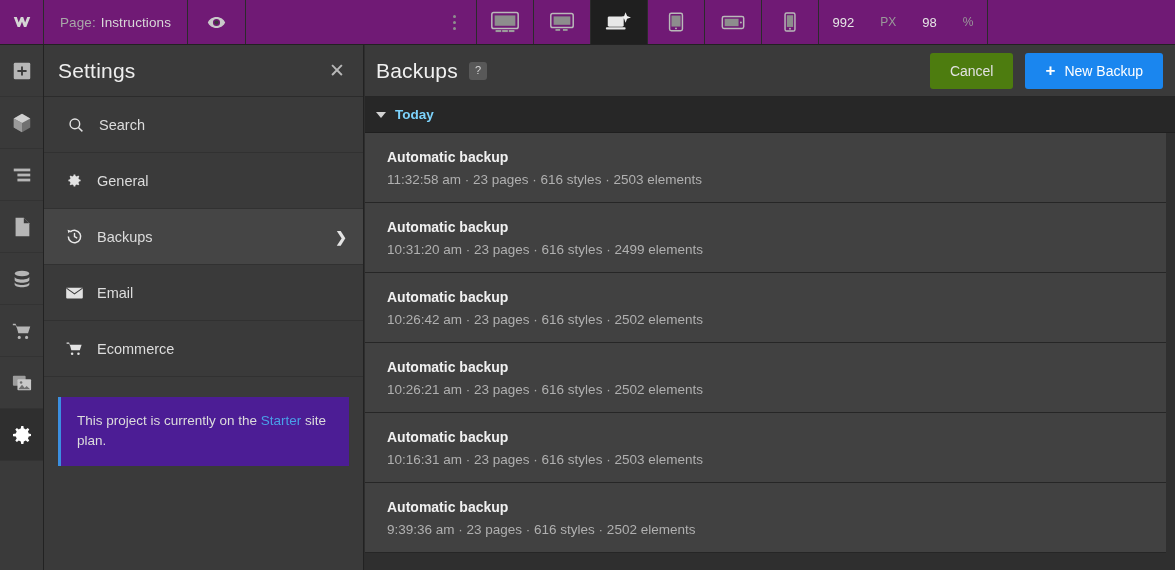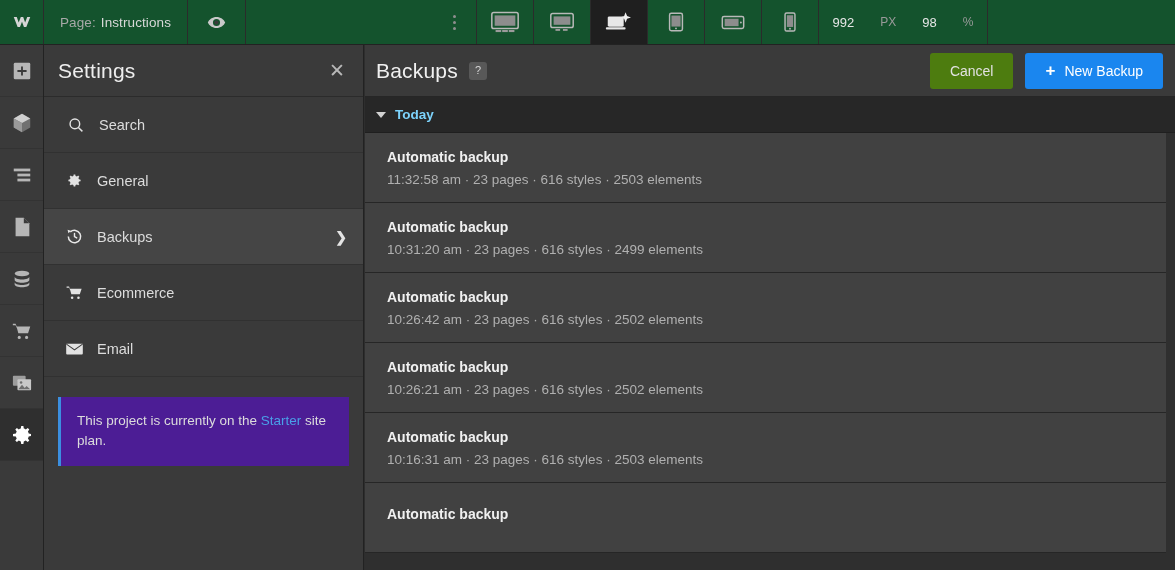--- a/index.html
+++ b/index.html
@@ -7,21 +7,21 @@
     width: 1175px; height: 570px;
     background: #2e2e2e;
     font-family: "Liberation Sans", sans-serif;
     overflow: hidden;
   }
 
   
   .topbar {
     position: absolute; top: 0; left: 0;
     width: 1175px; height: 45px;
-    background: #14532d;
+    background: #701a75;
     border-bottom: 1px solid #222;
     display: flex; align-items: stretch; justify-content: center;
   }
   .tb-logo {
     width: 44px; display: flex; align-items: center; justify-content: center;
     border-right: 1px solid #2b2b2b;
   }
   .tb-logo svg { display: block; }
   .tb-page {
     display: flex; align-items: center; padding: 0 16px;
@@ -339,38 +339,38 @@
         <path fill="#e8e8e8" d="M3.2 3.6l4.3 1.2-3.1 3.1z"></path>
         <path fill="none" stroke="#e8e8e8" stroke-width="1.8" stroke-linecap="round" d="M12 8.3V12l2.8 1.8"></path>
       </svg>
     </span>
     <span class="mi-label">Backups</span>
     <span class="mi-chev">❯</span>
   </div>
 
   <div class="menu-item">
     <span class="mi-ico">
+      <svg width="19" height="16" viewBox="0 0 24 18">
+          <rect x="1.5" y="2" width="21" height="14" rx="1.2" fill="#e2e2e2"></rect>
+          <path d="M1.5 3.2L12 10.8 22.5 3.2V2H1.5z" fill="#3a3a3a"></path>
+          <path d="M2.6 2.6h18.8L12 9.4z" fill="#e2e2e2"></path>
+        </svg>
+    </span>
+    <span class="mi-label">Email</span>
+  </div>
+
+  <div class="menu-item">
+    <span class="mi-ico">
       <svg width="19" height="19" viewBox="0 0 24 24">
           <path fill="#e2e2e2" d="M2 4.5h3.1l1.1 2.8H21l-2.3 7H8L6.7 9.6 5.2 6.1H2z"></path>
           <circle cx="9" cy="18.6" r="1.6" fill="#e2e2e2"></circle>
           <circle cx="17" cy="18.6" r="1.6" fill="#e2e2e2"></circle>
         </svg>
     </span>
     <span class="mi-label">Ecommerce</span>
-  </div>
-
-  <div class="menu-item">
-    <span class="mi-ico">
-      <svg width="19" height="16" viewBox="0 0 24 18">
-          <rect x="1.5" y="2" width="21" height="14" rx="1.2" fill="#e2e2e2"></rect>
-          <path d="M1.5 3.2L12 10.8 22.5 3.2V2H1.5z" fill="#3a3a3a"></path>
-          <path d="M2.6 2.6h18.8L12 9.4z" fill="#e2e2e2"></path>
-        </svg>
-    </span>
-    <span class="mi-label">Email</span>
   </div>
 
   <div class="plan-note">
     <span>This project is currently on the </span><a href="#">Starter</a><span> site plan.</span>
   </div>
 </div>
 
 <div class="main">
   <div class="main-head">
     <span class="main-title">Backups</span>
@@ -404,15 +404,16 @@
     <div class="backup-row">
       <span class="br-title">Automatic backup</span>
       <span class="br-meta">10:26:21 am · 23 pages · 616 styles · 2502 elements</span>
     </div>
     <div class="backup-row">
       <span class="br-title">Automatic backup</span>
       <span class="br-meta">10:16:31 am · 23 pages · 616 styles · 2503 elements</span>
     </div>
     <div class="backup-row">
       <span class="br-title">Automatic backup</span>
+      <span class="br-meta">9:39:36 am · 23 pages · 616 styles · 2502 elements</span>
     </div>
   </div>
 </div>
 
 </body></html>

